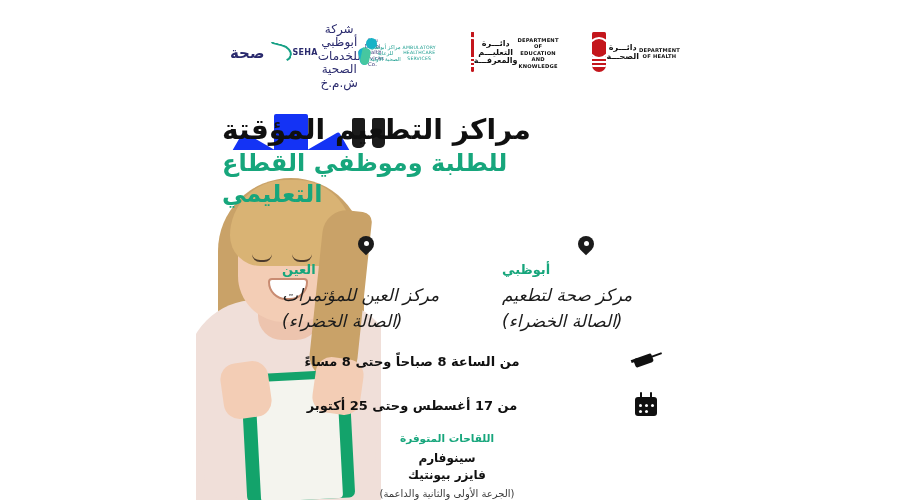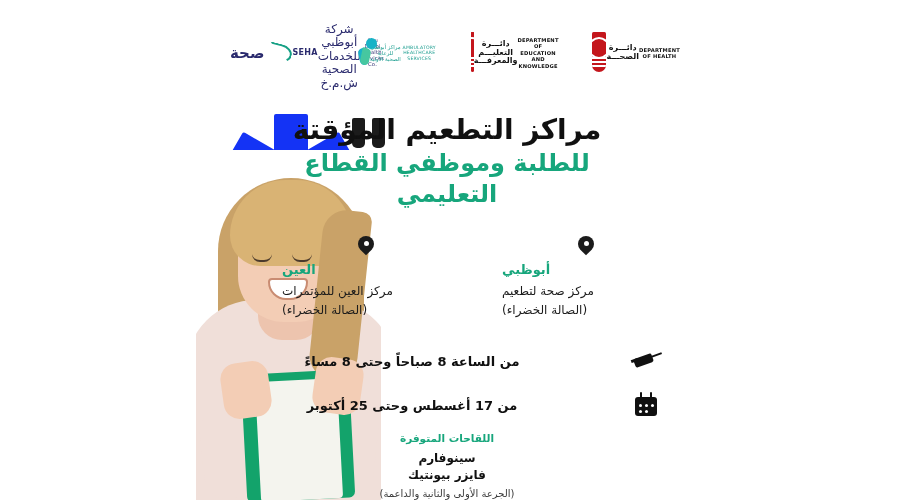--- a/index.html
+++ b/index.html
@@ -281,21 +281,21 @@
     background: #1b1b1b;
     border-radius: 2px 2px 5px 5px;
   }
 
   
   .headline {
     position: absolute;
     right: 228px;
     top: 112px;
     width: 450px;
-    text-align: center;
+    text-align: left;
     direction: rtl;
   }
   .headline .l1,
   .headline .l2 {
     font-size: 28px;
     font-weight: bold;
     color: #101010;
     line-height: 1.28;
     letter-spacing: 0;
   }
@@ -346,23 +346,24 @@
     background: #fff;
     border-radius: 50%;
   }
   .loc-title {
     font-size: 13px;
     font-weight: bold;
     color: #17a67c;
     margin-bottom: 5px;
   }
   .loc-line {
-    font-size: 12px;
+    font-size: 17px;
     color: #1b1b1b;
     line-height: 1.55;
+    font-style: italic;
   }
 
   
   .info {
     position: absolute;
     right: 228px;
     top: 348px;
     width: 450px;
     direction: rtl;
   }

